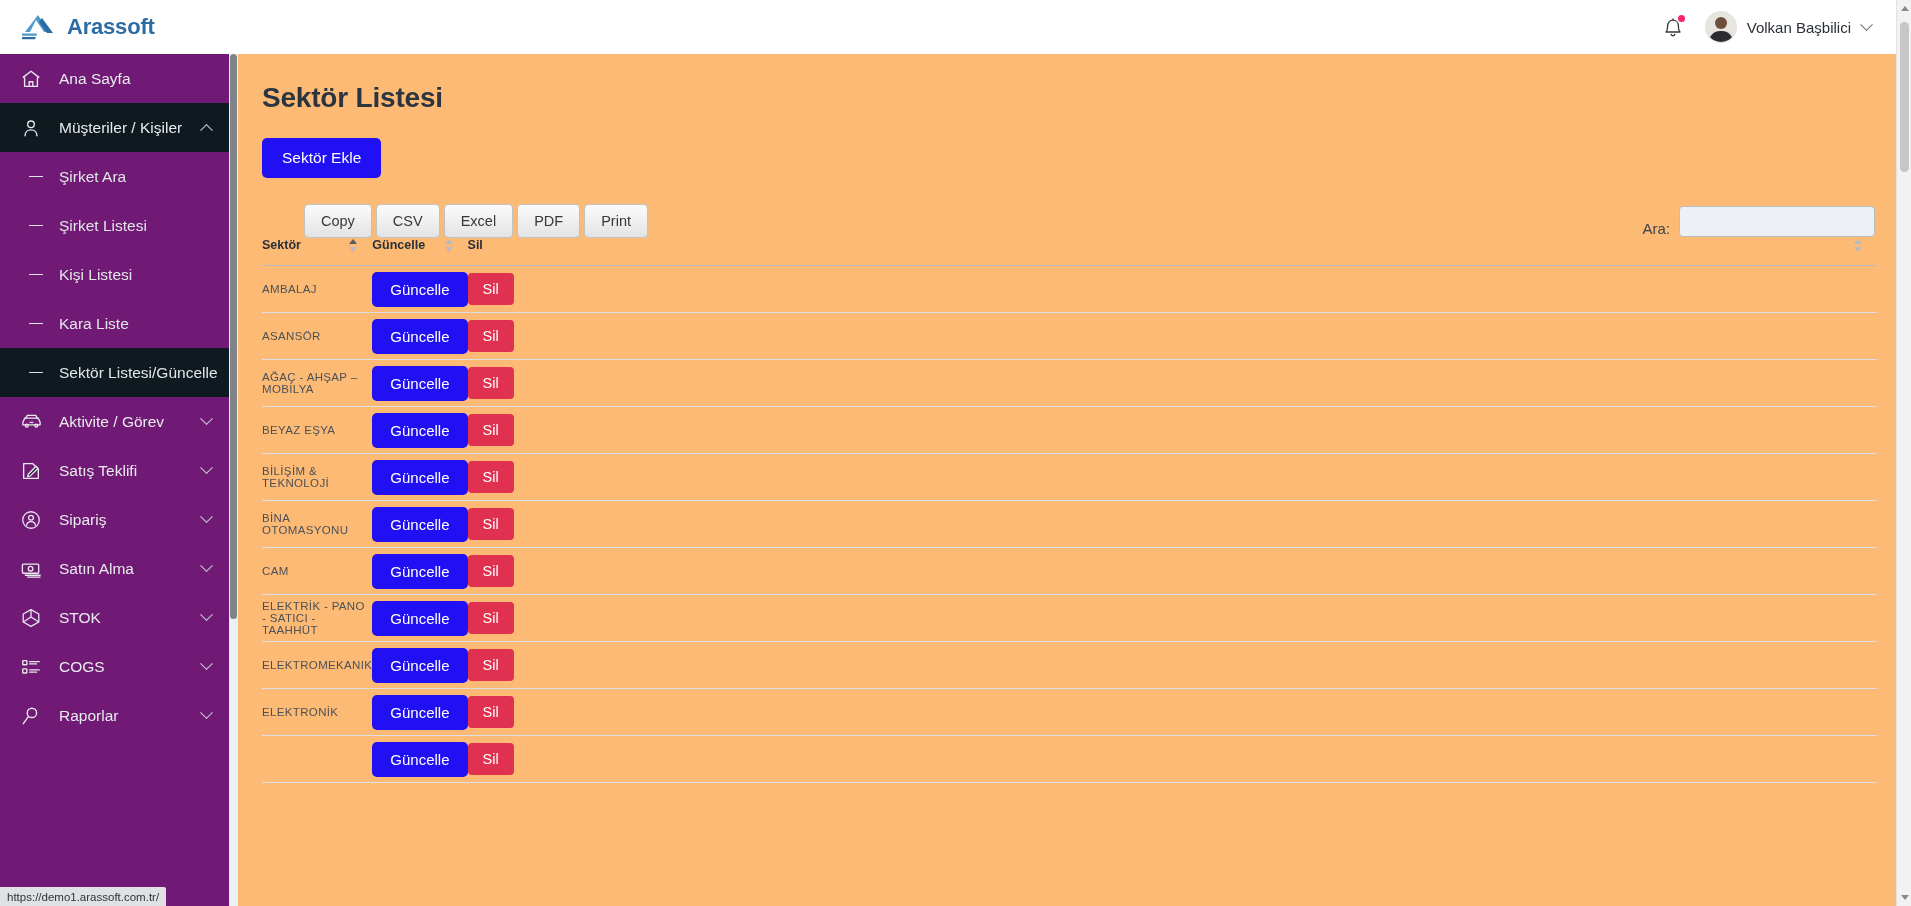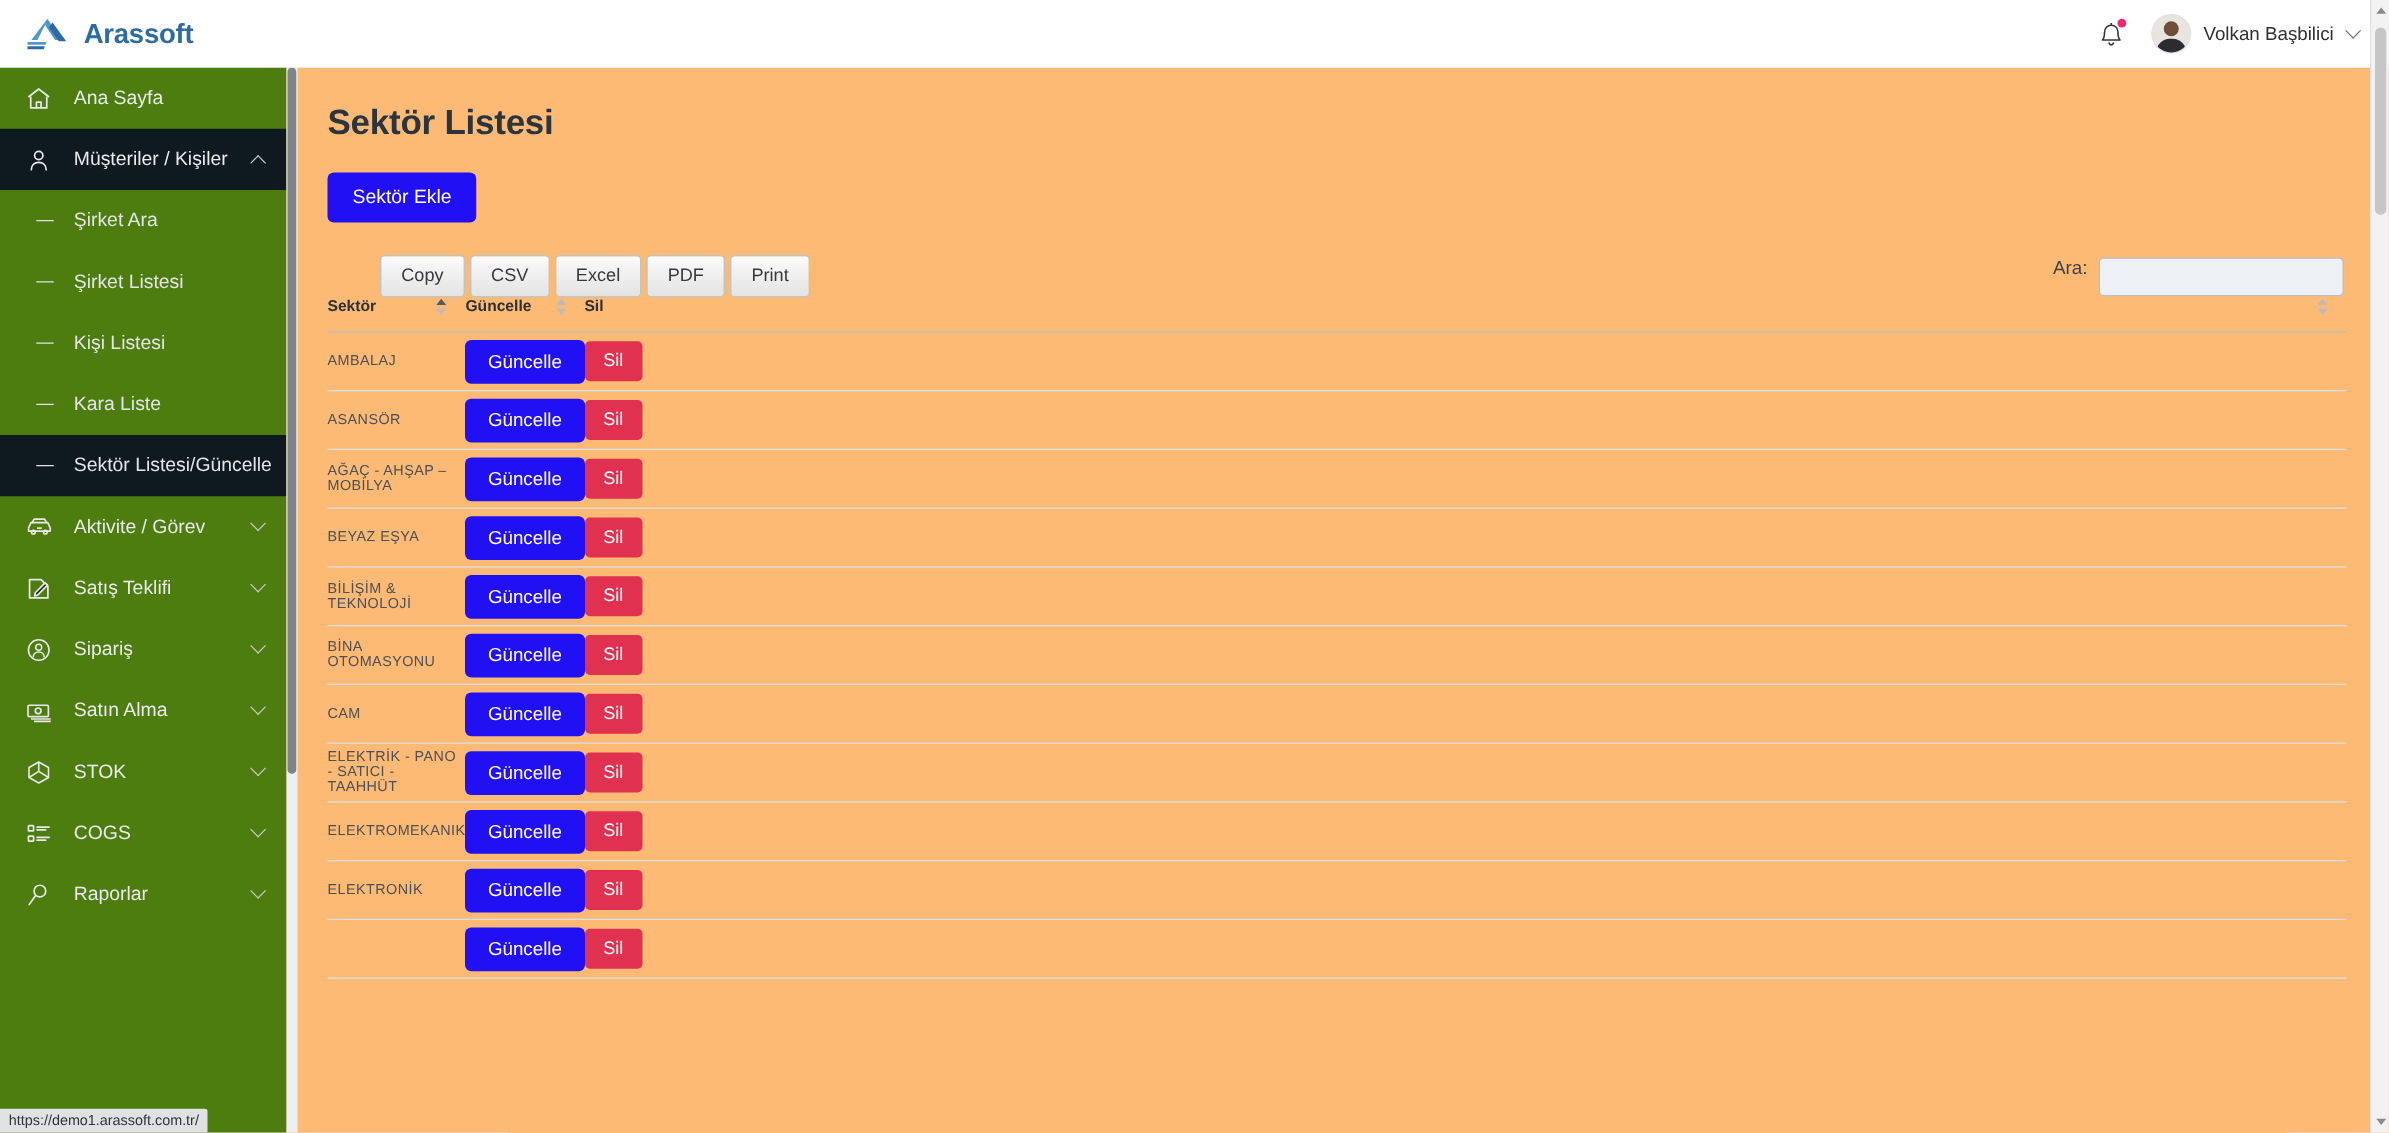--- a/index.html
+++ b/index.html
@@ -15,21 +15,21 @@
     position: absolute; top: 0; left: 0; right: 0; height: 54px;
     background: #ffffff;
     display: flex; align-items: center; justify-content: space-between;
     z-index: 30;
   }
   .brand { display: flex; align-items: center; gap: 9px; padding-left: 22px; }
   .brand-logo { width: 36px; height: 30px; display: block; }
   .brand-name {
     font-size: 22px; font-weight: 700; color: #2c6ca3; letter-spacing: -0.2px;
   }
-  .topbar-right { display: flex; align-items: center; gap: 22px; padding-right: 24px; }
+  .topbar-right { display: flex; align-items: center; gap: 22px; padding-right: 40px; }
   .bell-wrap { position: relative; width: 22px; height: 24px; cursor: pointer; }
   .bell-dot {
     position: absolute; top: 0px; right: -1px;
     width: 7px; height: 7px; border-radius: 50%; background: #f8246c;
   }
   .user-box { display: flex; align-items: center; gap: 11px; cursor: pointer; }
   .avatar {
     width: 30px; height: 30px; border-radius: 50%;
     background: #e8e4de; overflow: hidden; position: relative;
     box-shadow: 0 0 0 1px #e3e3e3;
@@ -43,21 +43,21 @@
     width: 24px; height: 14px; border-radius: 11px 11px 3px 3px; background: #2c2c30;
   }
   .username { font-size: 15px; color: #2b3036; }
   .chev-down {
     width: 9px; height: 9px; border-right: 1.6px solid #6b7178;
     border-bottom: 1.6px solid #6b7178; transform: rotate(45deg) translate(-2px,-2px);
   }
   
   .sidebar {
     position: absolute; top: 54px; left: 0; bottom: 0; width: 229px;
-    background: #4d7c0f;
+    background: #701a75;
     overflow: hidden;
     z-index: 20;
   }
   .nav-item {
     display: flex; align-items: center; height: 49px;
     padding-left: 19px; gap: 16px; cursor: pointer; position: relative;
     color: #e8eaec;
   }
   .nav-item.active-parent { background: #0e1920; }
   .nav-ico {
@@ -107,21 +107,21 @@
     margin-top: 26px;
   }
   .export-group { display: flex; gap: 4px; margin-left: 42px; }
   .btn-export {
     font-size: 14.5px; color: #35393d;
     background: linear-gradient(to bottom, #fbfbfb 0%, #e3e3e3 100%);
     border: 1px solid #c2c2c2; border-radius: 4px;
     padding: 8px 16px; cursor: pointer;
     font-family: "Liberation Sans", sans-serif;
   }
-  .search-wrap { display: flex; align-items: flex-start; gap: 9px; padding-right: 2px; }
+  .search-wrap { display: flex; align-items: flex-end; gap: 9px; padding-right: 2px; }
   .search-label { font-size: 15px; color: #3c4249; }
   .search-input {
     width: 196px; height: 31px;
     border: 1px solid #b9bec4; border-radius: 4px;
     background: #edf0f4; padding: 0 8px; font-size: 14px;
     font-family: "Liberation Sans", sans-serif; color: #2b3036;
   }
   
   table.data { width: 100%; border-collapse: collapse; }
   table.data thead th {

